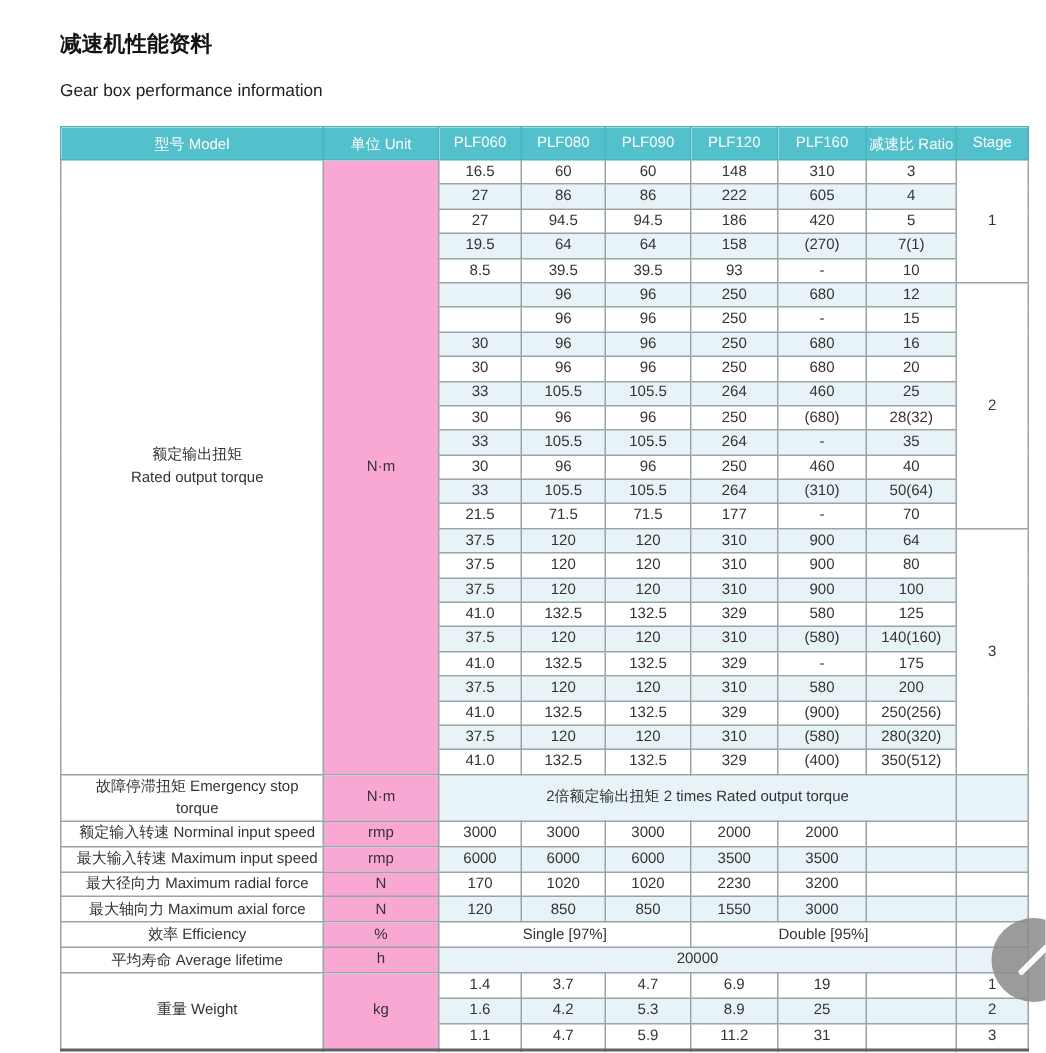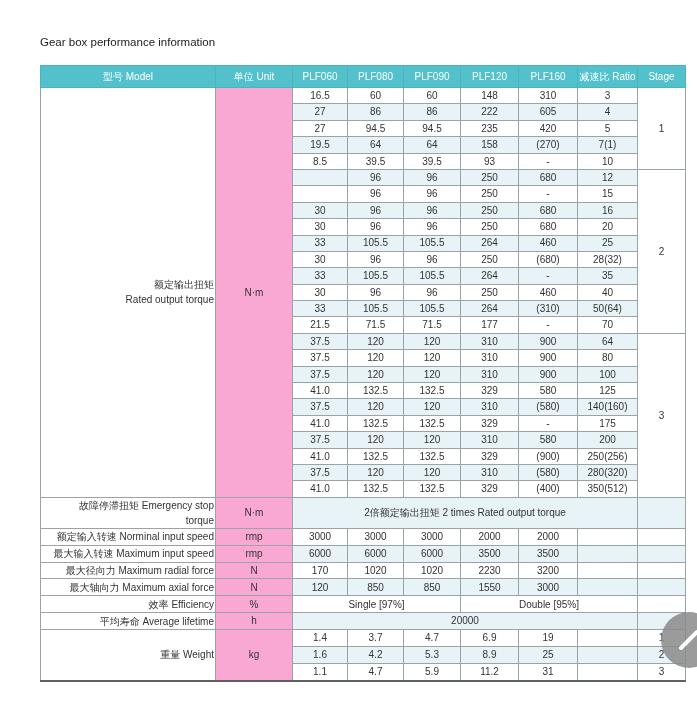--- a/index.html
+++ b/index.html
@@ -26,37 +26,38 @@
     border:1px solid var(--cell-border,#98a4a7);
     font-size:10px;color:var(--text,#333);
     text-align:center;vertical-align:middle;
     padding:0 1px;height:15.9px;line-height:1.15;
     overflow:hidden;white-space:nowrap;
   }
   tr.tq td{height:15.4px;}
   td.v{background:#ffffff;}
   td.shade{background:var(--row-stripe,#e8f3f7);}
   td.lbl{
-    background:#ffffff;text-align:right;padding-left:8px;
+    background:#ffffff;text-align:center;padding-left:8px;
     white-space:pre-line;line-height:1.5;
   }
   td.unit{background:#f9a8d4;}
   td.stagec{background:#ffffff;}
 
   .fab{
     position:absolute;top:612px;right:-20px;width:56px;height:56px;
     border-radius:50%;background:var(--fab-bg,#8a8a8a);opacity:.85;
     border:none;cursor:pointer;padding:0;
   }
   .fab svg{display:block;margin:0 auto;}
 </style>
 </head>
 <body>
 
 <div class="wrap">
+  <h1 class="title-zh">减速机性能资料</h1>
   <div class="title-en">Gear box performance information</div>
 
   <table id="perf-table">
     <colgroup>
       <col style="width:175px">
         <col style="width:77px">
       <col style="width:55px">
         <col style="width:56px">
         <col style="width:57px">
       <col style="width:58px">
@@ -95,21 +96,21 @@
           <td class="v shade">86</td>
           <td class="v shade">86</td>
           <td class="v shade">222</td>
           <td class="v shade">605</td>
           <td class="v shade">4</td>
         </tr>
         <tr class="tq">
           <td class="v">27</td>
           <td class="v">94.5</td>
           <td class="v">94.5</td>
-          <td class="v">235</td>
+          <td class="v">186</td>
           <td class="v">420</td>
           <td class="v">5</td>
         </tr>
         <tr class="tq">
           <td class="v shade">19.5</td>
           <td class="v shade">64</td>
           <td class="v shade">64</td>
           <td class="v shade">158</td>
           <td class="v shade">(270)</td>
           <td class="v shade">7(1)</td>

